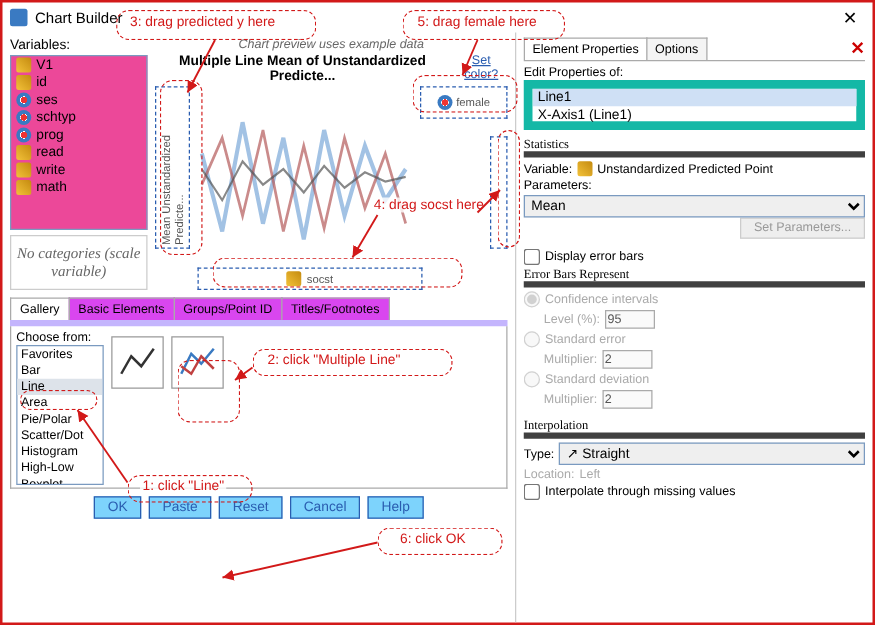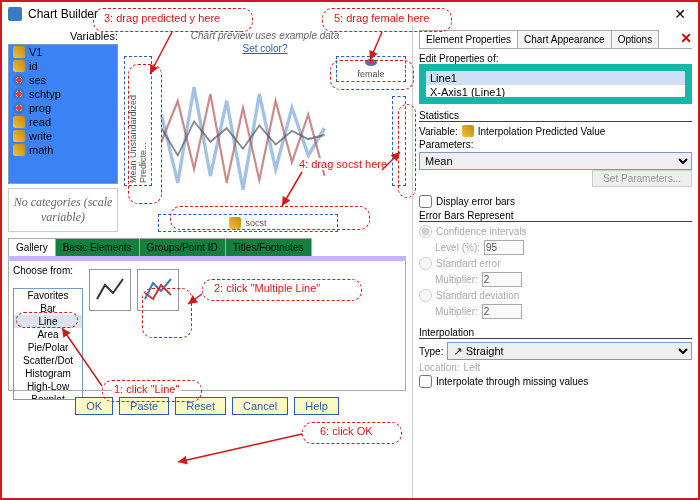--- a/index.html
+++ b/index.html
@@ -5,64 +5,64 @@
   * { box-sizing: border-box; margin: 0; padding: 0; }
   body { font-family: "Segoe UI", Tahoma, sans-serif; font-size: 11px; background: #fff; color: #000; }
   .window { width: 700px; height: 500px; border: 2px solid #d21919; position: relative; background: #fff; overflow: hidden; }
   .titlebar { height: 24px; display:flex; align-items:center; padding:0 6px; }
   .titlebar .icon { width:14px; height:14px; margin-right:6px; display:inline-block; background:#3a7ac2; border-radius:2px; }
   .titlebar .title { flex:1; font-size:12px; }
   .closebtn { font-size:14px; padding:0 6px; cursor:pointer; }
   .body { display:flex; height: calc(100% - 24px); }
   .left { width: 410px; display:flex; flex-direction:column; padding:4px 6px; }
   .right { flex:1; border-left:1px solid #ccc; padding:4px 6px; display:flex; flex-direction:column; }
-  .varlabel { font-size:11px; margin-bottom:2px;text-align:right; }
-  .varbox { border:1px solid #7a9ac0; height:140px; overflow:auto; background:#3b82f6; font-size:11px; }
+  .varlabel { font-size:11px; margin-bottom:2px; }
+  .varbox { border:1px solid #7a9ac0; height:140px; overflow:auto; background:#ec4899; font-size:11px; }
   .varrow { padding:1px 4px; display:flex; align-items:center; gap:4px; }
   .vicon { width:12px; height:12px; display:inline-block; }
   .vicon.scale { background: linear-gradient(45deg,#f3c23a,#c48a0f); border-radius:2px; }
   .vicon.nom { background: radial-gradient(circle,#e33 30%,#fff 31% 34%, #3a7ac2 35%); border-radius:50%; }
   .nocat { font-style:italic; color:#666; font-size:12px; text-align:center; border:1px solid #ccc; padding:6px 3px; margin-top:4px; width:110px;font-family:Liberation Serif, serif;}
   .toprow { display:flex; gap:6px; }
   .varcol { width:110px; }
   .preview { flex:1; display:flex; flex-direction:column; }
   .prevhint { font-style:italic; color:#666; font-size:10px; text-align:center; }
   .prevtitle { font-weight:bold; font-size:11px; text-align:center; margin-top:2px; display:flex; justify-content:center; gap:4px; }
   .setcolor { color:#2a5db0; font-weight:normal; text-decoration:underline; font-size:10px; }
   .chartarea { flex:1; border:0; position:relative; margin-top:2px; }
   .dropzone { border:1.5px dashed #2a5db0; position:absolute; font-size:9px; color:#555; display:flex; align-items:center; justify-content:center; padding:2px; }
   .dz-y { left:0; top:0; width:28px; height:130px; writing-mode:vertical-rl; transform:rotate(180deg); }
   .dz-x { left:34px; bottom:0; width:180px; height:18px; gap:4px;}
-  .dz-legend { right:0; top:0; width:70px; height:26px; flex-direction:column; gap:3px; font-size:9px; }
+  .dz-legend { right:0; top:0; width:70px; height:26px; flex-direction:row; gap:3px; font-size:9px; }
   .dz-side { right:0; top:40px; width:14px; height:90px; }
   .plotarea { position:absolute; left:32px; top:4px; right:76px; bottom:22px; background:#fff; }
   svg.lines { width:100%; height:100%; }
   .tabs { display:flex; border-bottom:5px solid #c4b5fd; margin-top:6px; font-size:10px; }
-  .tab { padding:3px 7px; border:1px solid #aaa; border-bottom:none; background:#15803d; margin-right:-1px; cursor:pointer; }
+  .tab { padding:3px 7px; border:1px solid #aaa; border-bottom:none; background:#d946ef; margin-right:-1px; cursor:pointer; }
   .tab.active { background:#fff; }
   .gallery { border:1px solid #aaa; border-top:none; padding:4px; display:flex; gap:6px; height:130px; }
   .choose { font-size:10px; }
-  .choosebox { border:1px solid #7a9ac0; width:70px; height:112px; overflow:auto; font-size:10px; margin-top:12px;text-align:center; }
+  .choosebox { border:1px solid #7a9ac0; width:70px; height:112px; overflow:auto; font-size:10px; margin-top:0; }
   .choosebox div { padding:1px 3px; cursor:pointer; }
   .choosebox div.sel { background:#dde3ea; }
   .thumbs { display:flex; gap:6px; align-items:flex-start; padding-top:4px; }
   .thumb { width:42px; height:42px; border:1px solid #999; display:flex; align-items:center; justify-content:center; background:#fff; cursor:pointer; }
   .btnrow { display:flex; gap:6px; justify-content:center; padding:6px 0; }
-  .btn { border:1px solid #2a5db0; color:#2a5db0; background:#fef9c3; padding:2px 10px; font-size:11px; cursor:pointer; }
+  .btn { border:1px solid #2a5db0; color:#2a5db0; background:#7dd3fc; padding:2px 10px; font-size:11px; cursor:pointer; }
   
   .rtabs { display:flex; border-bottom:1px solid #aaa; font-size:10px; }
   .rtab { padding:3px 6px; border:1px solid #aaa; border-bottom:none; background:#f4f4f4; margin-right:-1px; cursor:pointer; }
   .rtab.active { background:#fff; }
   .rlabel { font-size:10px; margin-top:4px; }
   .rselect { width:100%; border:1px solid #7a9ac0; font-size:11px; padding:1px; }
   .rlist { border:7px solid #14b8a6; height:40px; overflow:auto; font-size:11px; }
   .rlist div { padding:1px 4px; }
   .rlist div.sel { background:#cfe0f5; }
   .group { margin-top:6px; }
-  .grouptitle { font-size:10px; border-bottom:1px solid #404040; margin-bottom:3px; }
+  .grouptitle { font-size:10px; border-bottom:5px solid #404040; margin-bottom:3px;font-family:Liberation Serif, serif; }
   .row { display:flex; align-items:center; gap:4px; font-size:10px; margin:2px 0; }
   .row input[type=text] { width:40px; border:1px solid #aaa; font-size:10px; padding:1px; }
   .row input[type=checkbox], .row input[type=radio] { margin:0; }
   .paramsbtn { font-size:10px; padding:2px 10px; background:#eee; border:1px solid #ccc; color:#999; float:right; }
   .delbtn { color:#c00; font-weight:bold; font-size:14px; position:absolute; right:6px; cursor:pointer; }
   .disabled { color:#aaa; }
   
   .ann { position:absolute; border:1.5px dashed #d21919; border-radius:10px; pointer-events:none; }
   .annlabel { position:absolute; color:#d21919; font-size:11px; background:rgba(255,255,255,0.8); padding:0 2px; pointer-events:none; white-space:nowrap; }
   svg.arrows { position:absolute; left:0; top:0; width:100%; height:100%; pointer-events:none; }
@@ -113,20 +113,21 @@
               <div class="varrow">
                 <span class="vicon scale"></span>
                 <span>math</span>
               </div>
             </div>
           <div class="nocat">No categories (scale variable)</div>
         </div>
         <div class="preview">
           <div class="prevhint">Chart preview uses example data</div>
           <div class="prevtitle">
+            <span>Multiple Line Mean of Unstandardized Predicte...</span>
             <span class="setcolor">Set color?</span>
           </div>
           <div class="chartarea">
             <div class="dropzone dz-y">
                 <span>Mean Unstandardized Predicte...</span>
               </div>
             <div class="dropzone dz-legend">
               <span class="vicon nom"></span>
               <span>female</span>
             </div>
@@ -186,37 +187,36 @@
         <button class="btn">Paste</button>
         <button class="btn">Reset</button>
         <button class="btn">Cancel</button>
         <button class="btn">Help</button>
       </div>
     </div>
 
     <div class="right" style="position:relative">
       <div class="rtabs">
         <div class="rtab active">Element Properties</div>
-        <div class="rtab">Chart Appearance</div>
         <div class="rtab">Options</div>
       </div>
       <div class="rlabel">Edit Properties of:</div>
       <span class="delbtn">✕</span>
       <div class="rlist" id="editlist">
           <div class="sel">Line1</div>
           <div>X-Axis1 (Line1)</div>
           <div>Y-Axis1 (Line1)</div>
         </div>
 
       <div class="group">
         <div class="grouptitle">Statistics</div>
         <div class="row">
             <span>Variable:</span> 
             <span class="vicon scale"></span> 
-            <span>Interpolation Predicted Value</span>
+            <span>Unstandardized Predicted Point</span>
           </div>
         <div class="row">
             <span>Parameters:</span>
           </div>
         <select class="rselect"><option>Mean</option></select>
         <button class="paramsbtn">Set Parameters...</button>
         <div style="clear:both"></div>
       </div>
 
       <div class="group">

